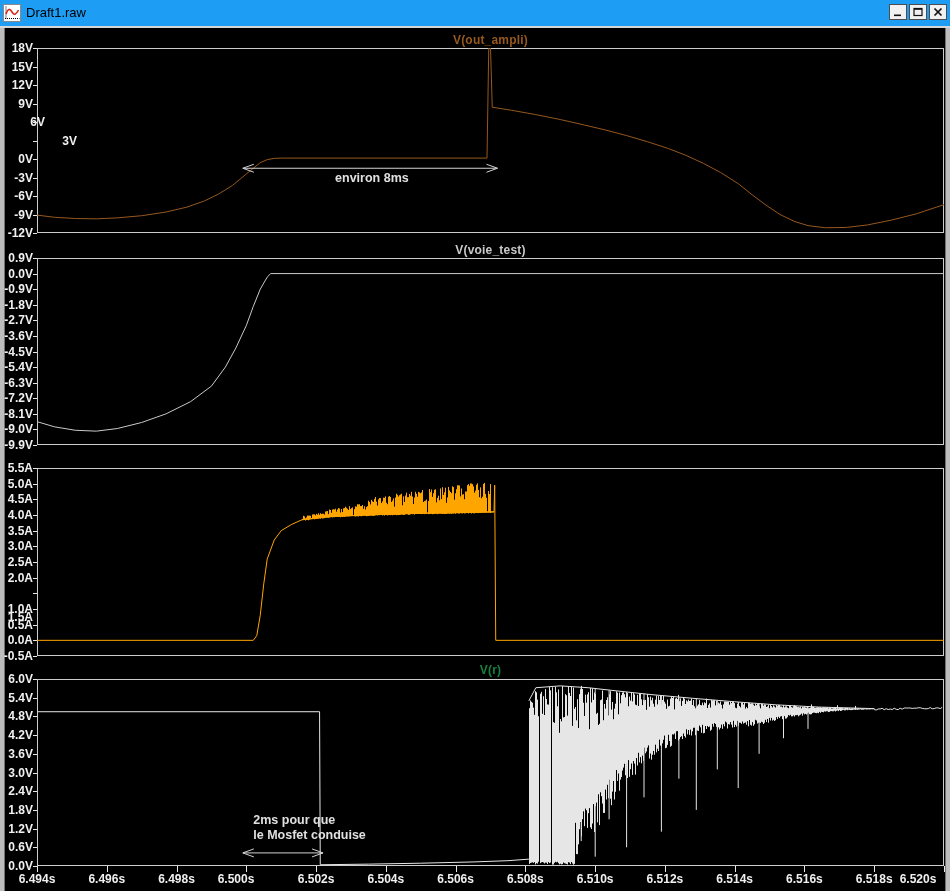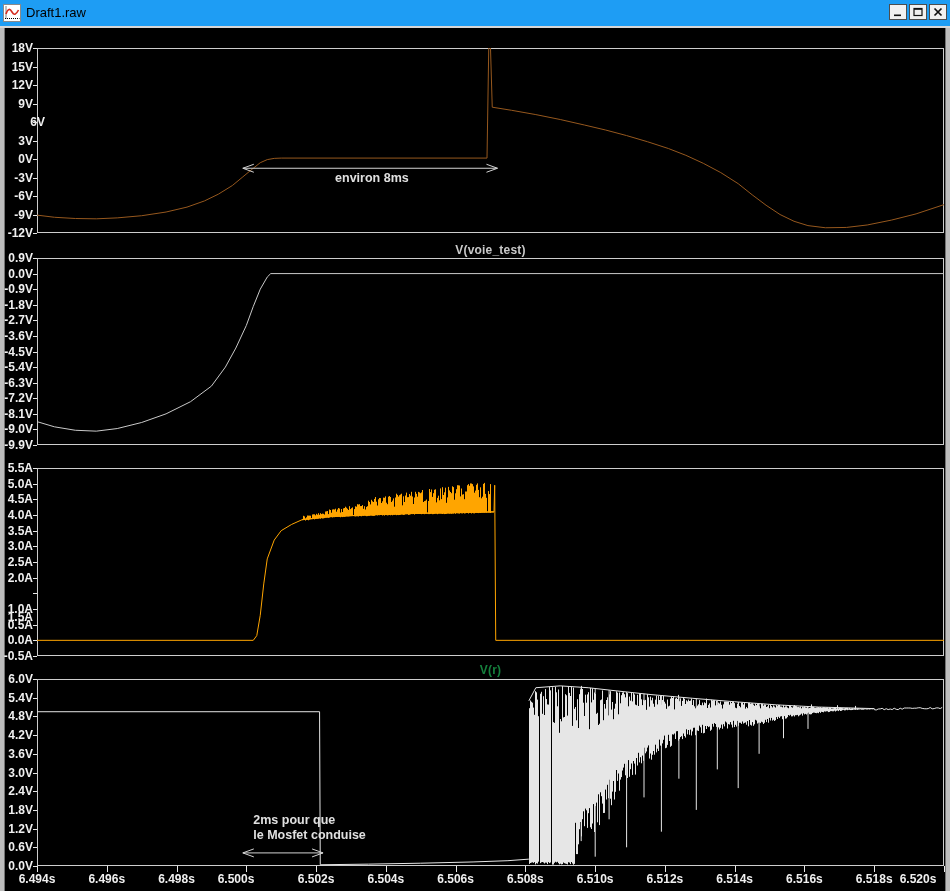--- a/index.html
+++ b/index.html
@@ -57,40 +57,41 @@
         <svg width="10" height="10" viewBox="0 0 10 10">
           <path d="M1.5,1.5 L8.5,8.5 M8.5,1.5 L1.5,8.5" stroke="#111" stroke-width="1.7" fill="none"></path>
         </svg>
       </button>
     </span>
   </div>
 
   <div class="side-strip left"></div>
   <div class="side-strip right"></div>
 
+  <div class="pane-title" style="top: 33px; color: rgb(150, 88, 30);">V(out_ampli)</div>
   <div class="pane-title" style="top: 243px; color: rgb(201, 201, 201);">V(voie_test)</div>
   <div class="pane-title" style="top: 663px; color: #15803d;">V(r)</div>
 
 <svg class="pane" width="907" height="185" viewBox="0 0 907 185" style="top: 48px;">
       <rect x="0.5" y="0.5" width="906" height="184" fill="none" stroke="#cdcdcd" stroke-width="1" shape-rendering="crispEdges"></rect>
       <polyline points="0.00,167.12 17.44,169.27 38.37,170.51 59.30,170.82 80.23,169.89 104.65,167.73 129.07,164.03 150.00,159.10 167.45,152.93 181.40,146.15 195.35,137.52 205.82,128.88 216.28,120.25 223.26,114.70 230.24,111.62 237.22,110.38 244.19,110.08 450.01,110.08 451.76,0.00 453.50,0.00 455.24,59.20 474.43,62.28 498.85,66.60 523.27,71.53 547.69,77.08 568.62,82.02 589.55,87.57 610.48,93.73 631.41,100.52 648.85,107.30 666.30,115.32 683.74,124.57 701.18,135.67 715.13,146.77 729.09,157.25 743.04,166.50 757.00,173.28 770.95,177.60 788.39,179.76 809.32,179.45 830.25,176.98 854.67,172.05 879.09,165.88 907.00,156.63" fill="none" stroke="#96581e" stroke-width="1"></polyline>
       <text x="334.8923076923043" y="134.43333333333334" fill="#e0e0e0" font-size="12.5" font-weight="bold" font-family="&quot;Liberation Sans&quot;, sans-serif" text-anchor="middle">environ 8ms</text>
       <path d="M205.8192307692484,120.25L460.47692307693785,120.25M216.8192307692484,116.25L205.8192307692484,120.25L216.8192307692484,124.25M449.47692307693785,116.25L460.47692307693785,120.25L449.47692307693785,124.25" stroke="#d4d4d4" stroke-width="1" fill="none"></path>
     </svg>
     <div class="ylab" style="top: 42px;">18V</div>
     <div class="ytick" style="top: 48px;"></div>
     <div class="ylab" style="top: 60.5px;">15V</div>
     <div class="ytick" style="top: 67px;"></div>
     <div class="ylab" style="top: 79px;">12V</div>
     <div class="ytick" style="top: 85px;"></div>
     <div class="ylab" style="top: 97.5px;">9V</div>
     <div class="ytick" style="top: 104px;"></div>
     <div class="ylab" style="top: 116px; margin-left: 12px;">6V</div>
     <div class="ytick" style="top: 122px;"></div>
-    <div class="ylab" style="top: 134.5px;">3V</div>
+    <div class="ylab" style="top: 134.5px; margin-left: 44px;">3V</div>
     <div class="ytick" style="top: 141px;"></div>
     <div class="ylab" style="top: 153px;">0V</div>
     <div class="ytick" style="top: 159px;"></div>
     <div class="ylab" style="top: 171.5px;">-3V</div>
     <div class="ytick" style="top: 178px;"></div>
     <div class="ylab" style="top: 190px;">-6V</div>
     <div class="ytick" style="top: 196px;"></div>
     <div class="ylab" style="top: 208.5px;">-9V</div>
     <div class="ytick" style="top: 215px;"></div>
     <div class="ylab" style="top: 227px;">-12V</div>

